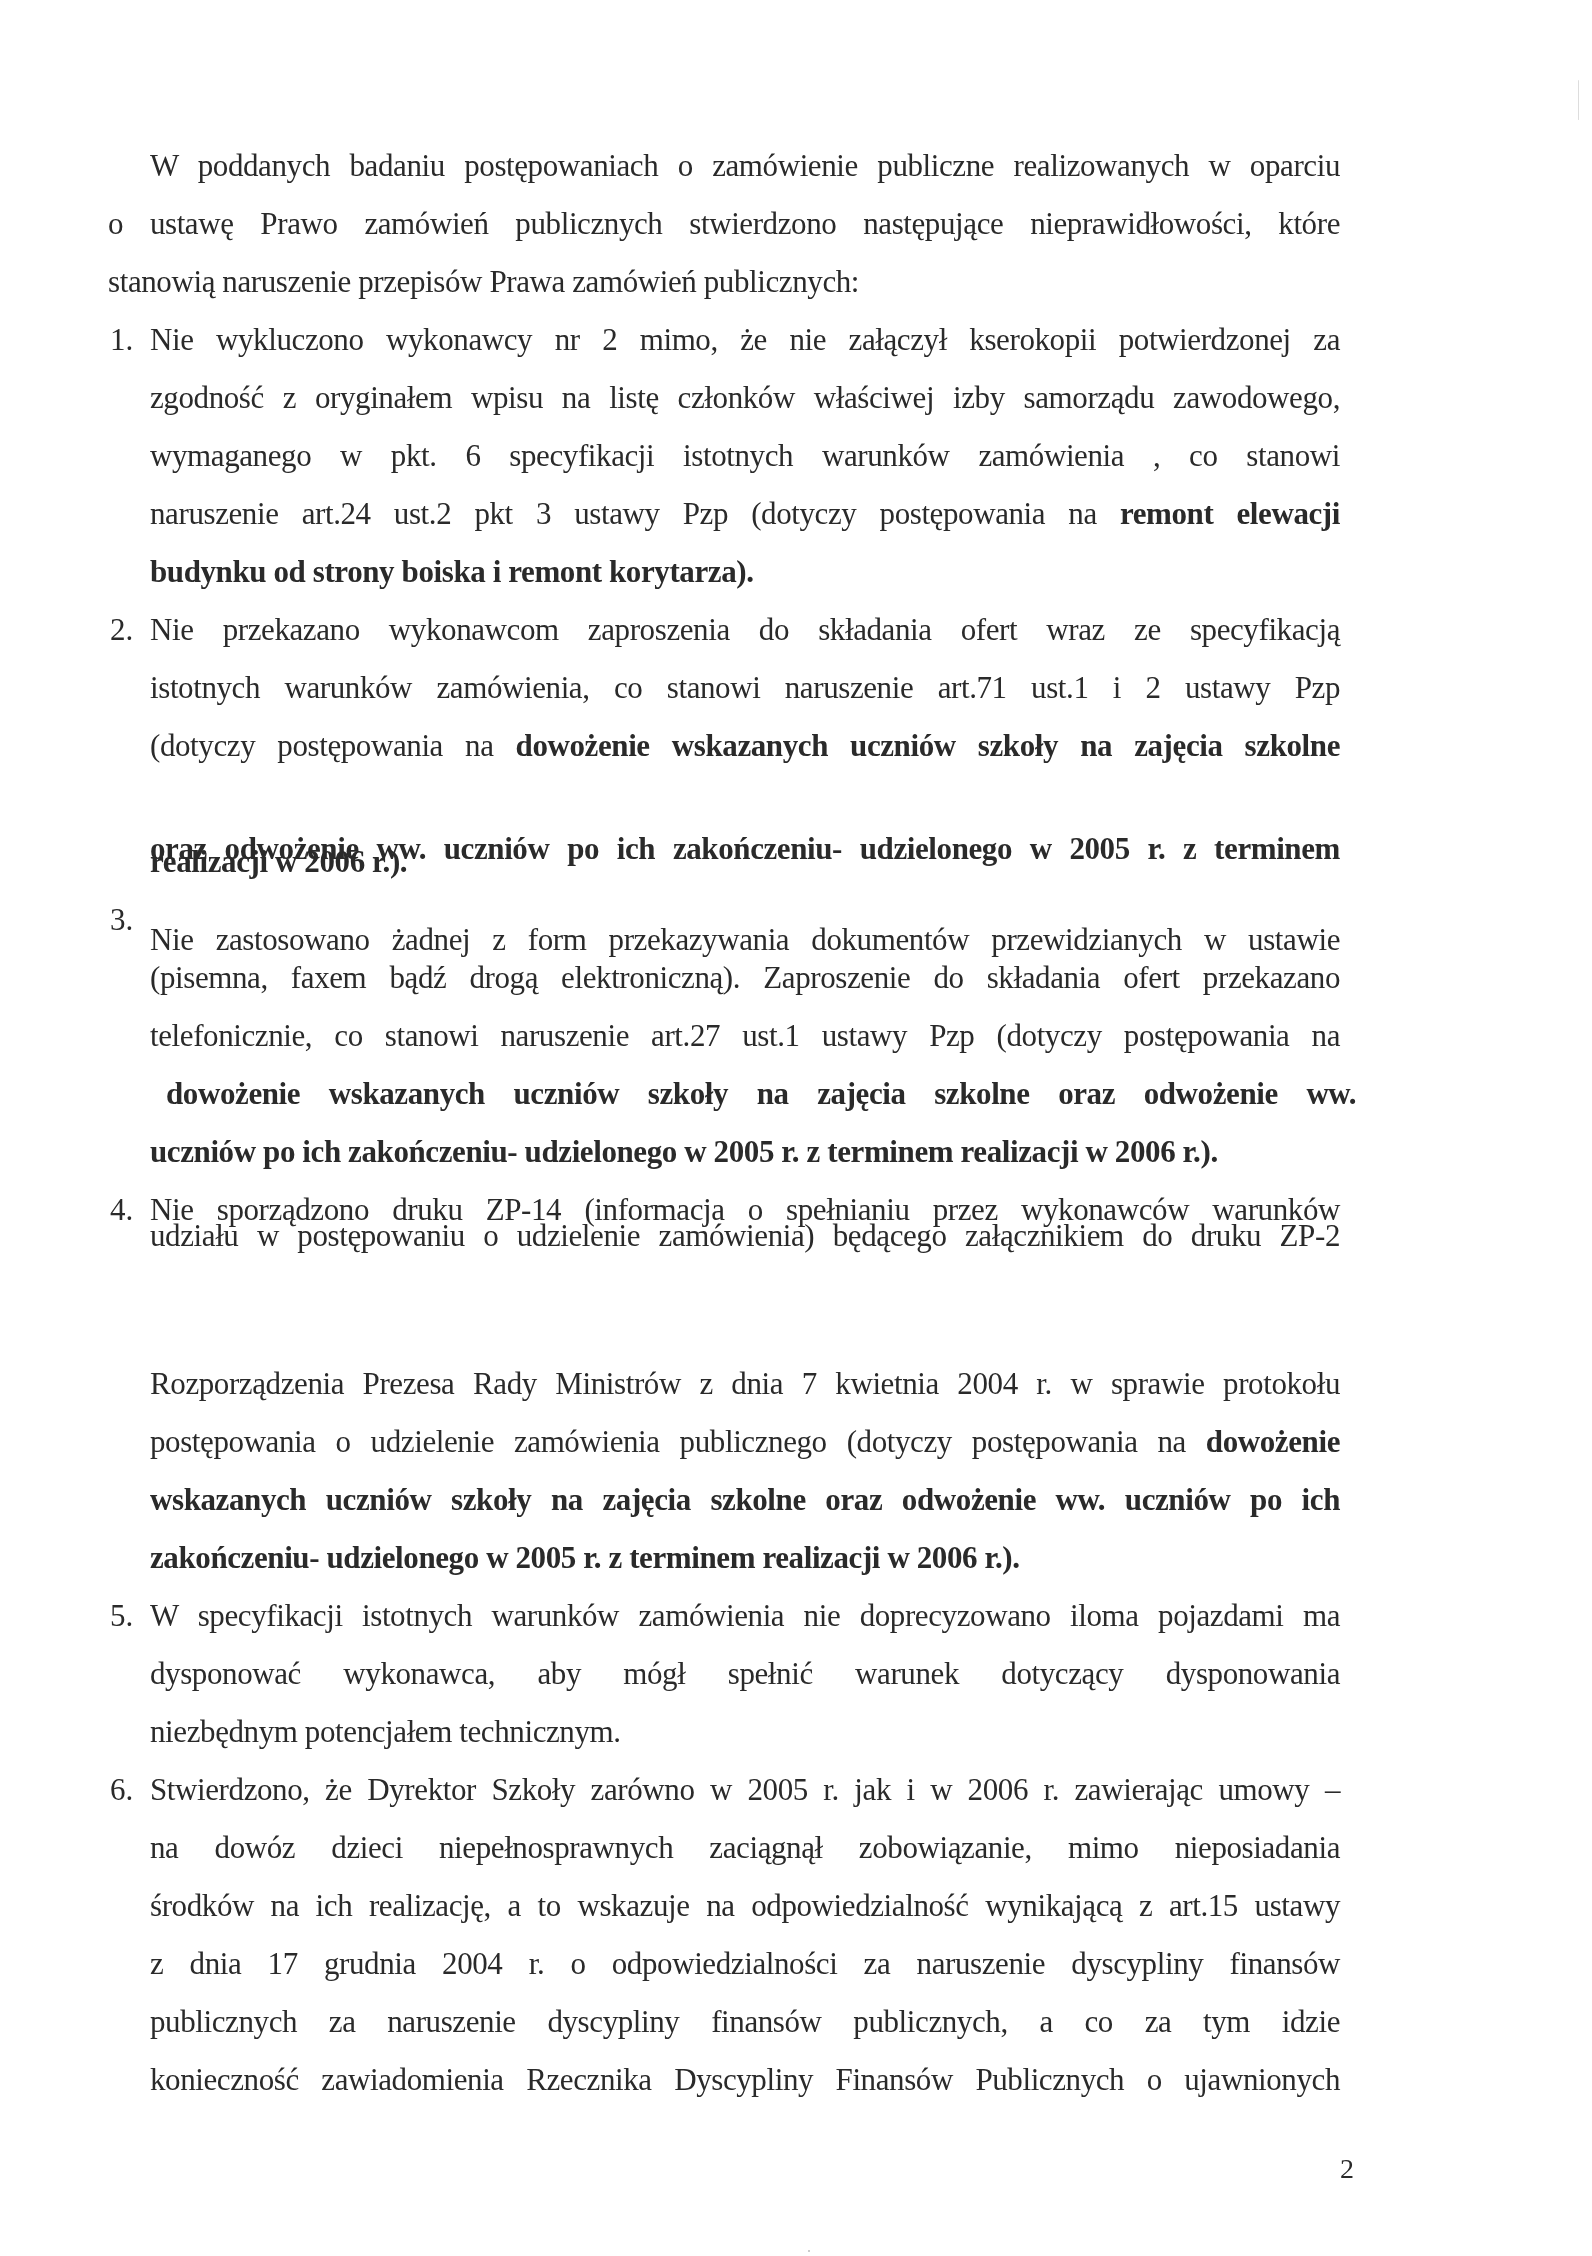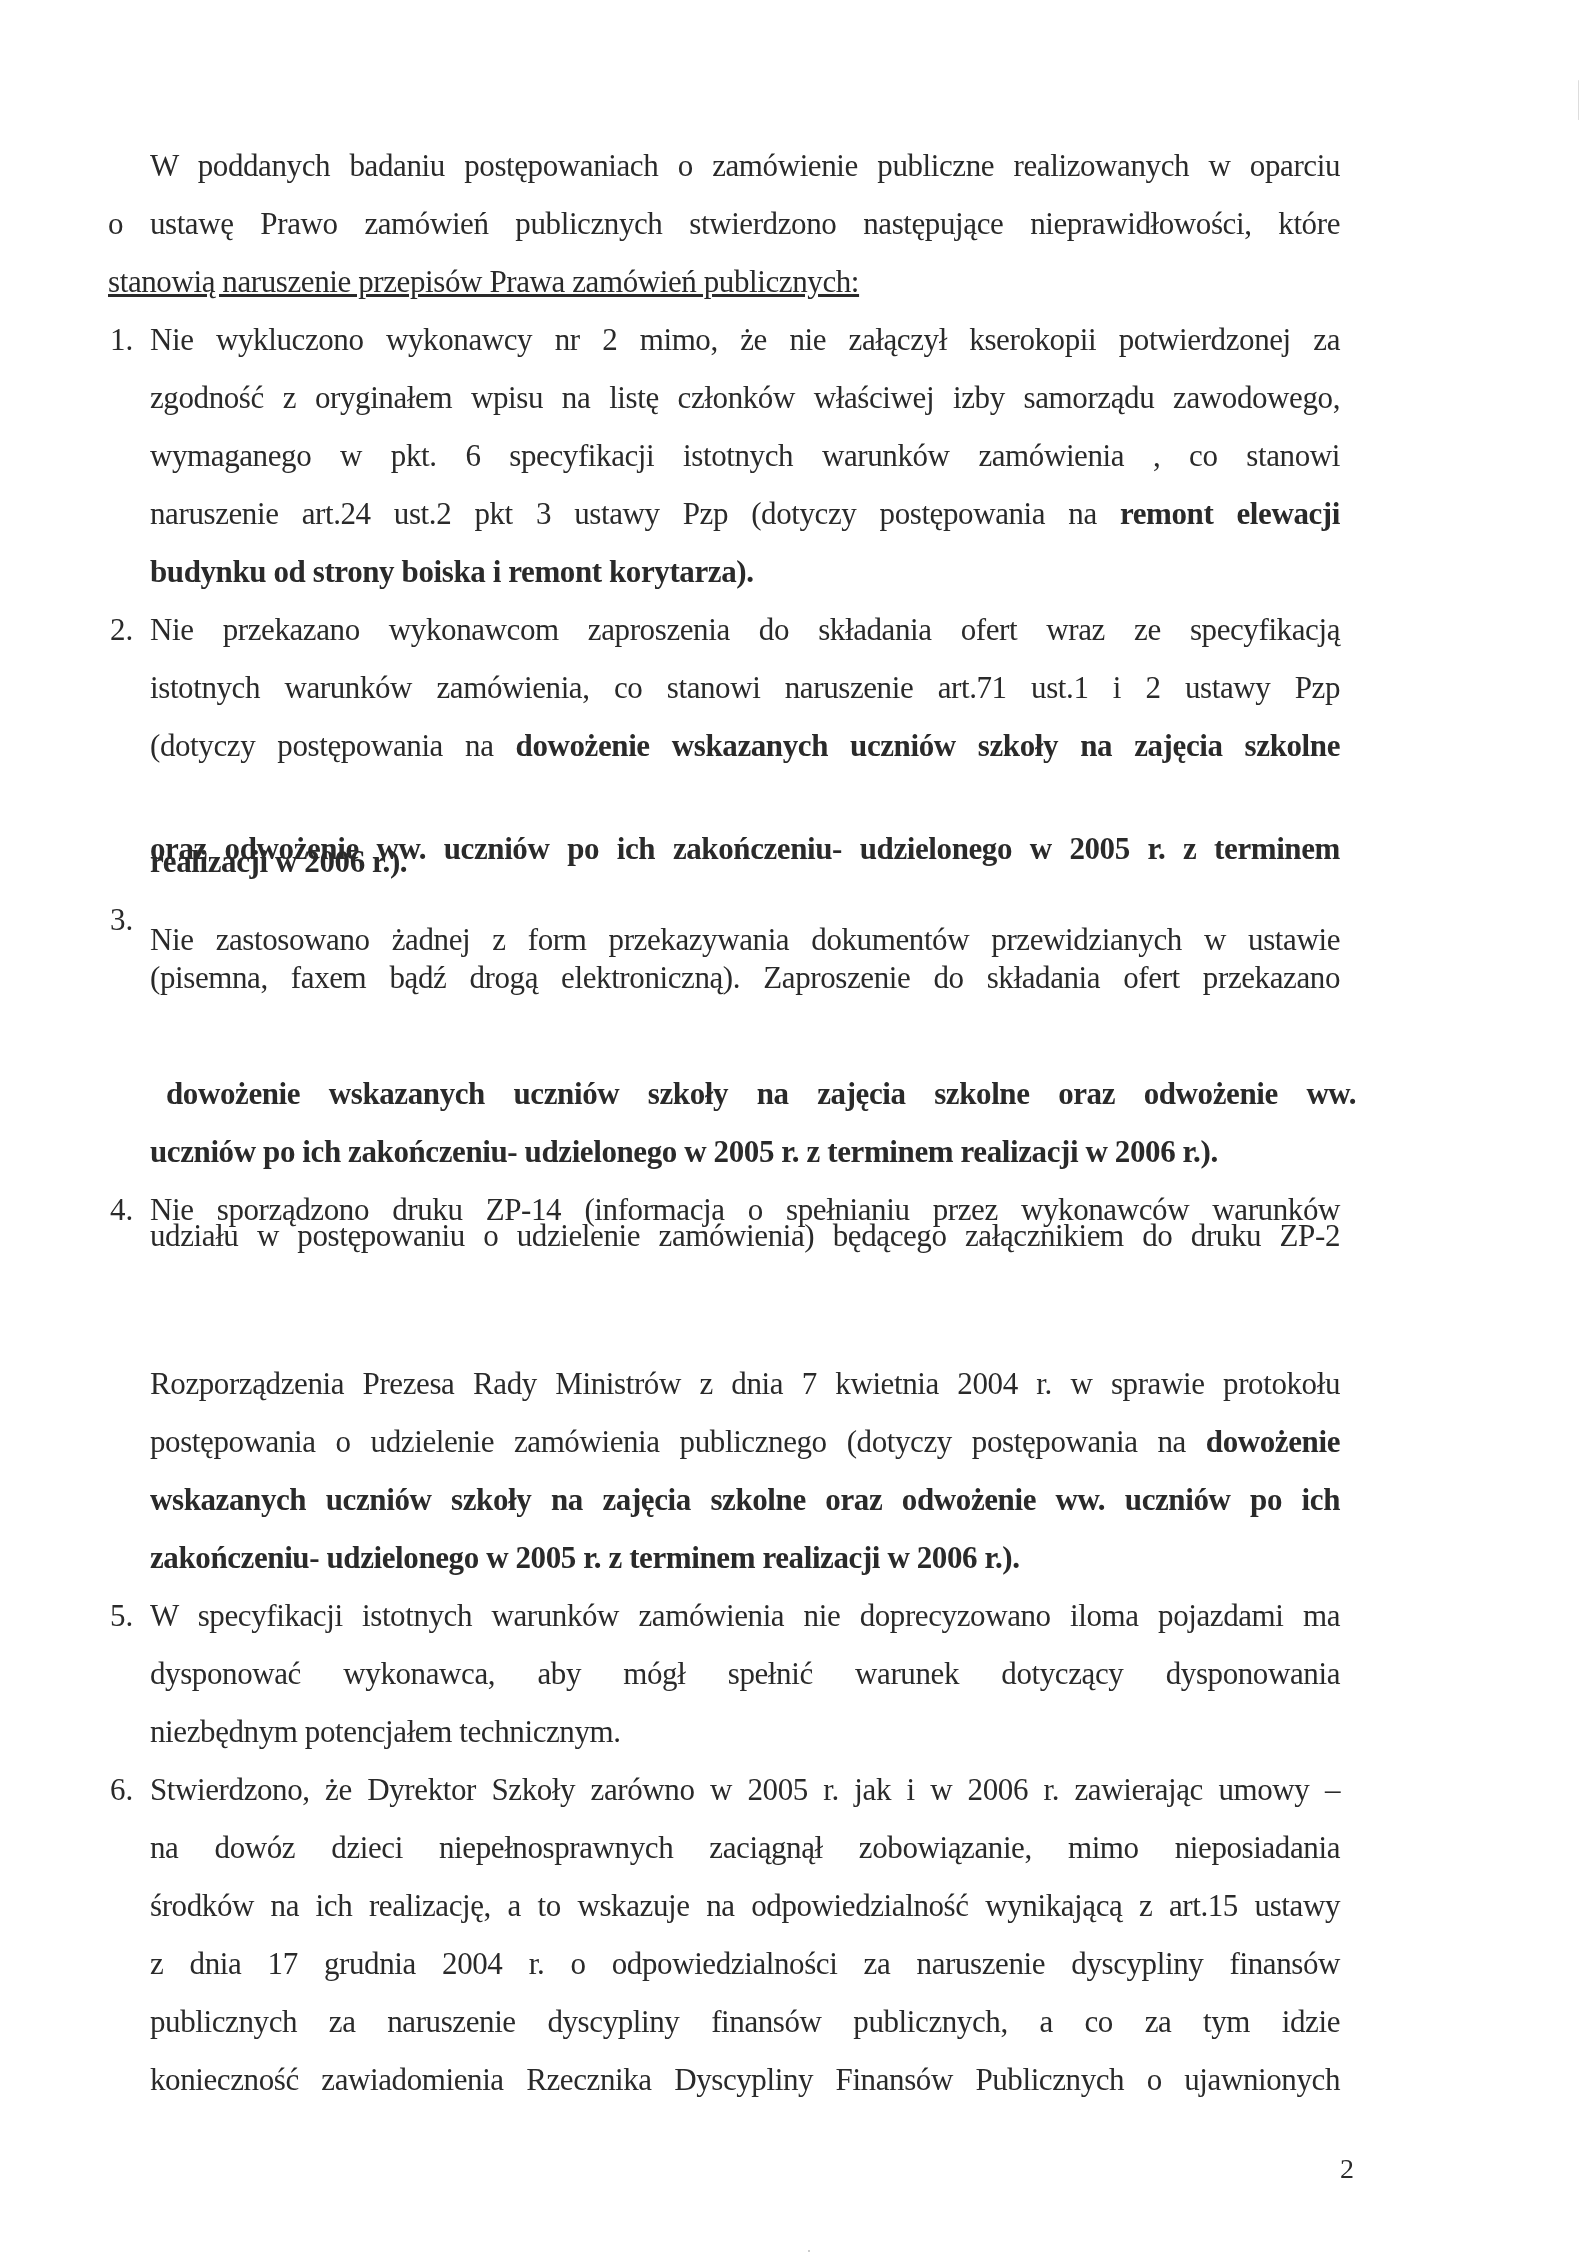--- a/index.html
+++ b/index.html
@@ -22,39 +22,40 @@
   .pagenum { position: absolute; left: 1340px; top: 2152px; font-size: 28px; line-height: 34px; }
   .speck { position: absolute; width: 2px; height: 2px; background: #bbb; border-radius: 1px; }
 </style>
 </head>
 <body>
 
 <div class="page">
 
   <div class="line just" style="left:108px; top:204px; width:1232px;">o ustawę Prawo zamówień publicznych stwierdzono następujące nieprawidłowości, które</div>
   <div class="line just" style="left:150px; top:146px; width:1190px;">W poddanych badaniu postępowaniach o zamówienie publiczne realizowanych w oparciu</div>
-  <div class="line" style="left:108px; top:262px;text-decoration:underline;">stanowią naruszenie przepisów Prawa zamówień publicznych:</div>
+  <div class="line" style="left:108px; top:262px;">stanowią naruszenie przepisów Prawa zamówień publicznych:</div>
 
   <div class="num" style="left:110px; top:320px;">1.</div>
   <div class="line just" style="left:150px; top:320px; width:1190px;">Nie wykluczono wykonawcy nr 2 mimo, że nie załączył kserokopii potwierdzonej za</div>
   <div class="line just" style="left:150px; top:378px; width:1190px;">zgodność z oryginałem wpisu na listę członków właściwej izby samorządu zawodowego,</div>
   <div class="line just" style="left:150px; top:436px; width:1190px;">wymaganego w pkt. 6 specyfikacji istotnych warunków zamówienia , co stanowi</div>
   <div class="line just" style="left:150px; top:494px; width:1190px;"><span>naruszenie art.24 ust.2 pkt 3 ustawy Pzp (dotyczy postępowania na </span><b>remont elewacji</b></div>
   <div class="line" style="left:150px; top:552px;"><b>budynku od strony boiska i remont korytarza).</b></div>
 
   <div class="num" style="left:110px; top:610px;">2.</div>
   <div class="line just" style="left:150px; top:610px; width:1190px;">Nie przekazano wykonawcom zaproszenia do składania ofert wraz ze specyfikacją</div>
   <div class="line just" style="left:150px; top:668px; width:1190px;">istotnych warunków zamówienia, co stanowi naruszenie art.71 ust.1 i 2 ustawy Pzp</div>
   <div class="line just" style="left:150px; top:726px; width:1190px;"><span>(dotyczy postępowania na </span><b>dowożenie wskazanych uczniów szkoły na zajęcia szkolne</b></div>
   <div class="line just" style="left:150px; top:784px; width:1190px;margin-top:45px;"><b>oraz odwożenie ww. uczniów po ich zakończeniu- udzielonego w 2005 r. z terminem</b></div>
   <div class="line" style="left:150px; top:842px;"><b>realizacji w 2006 r.).</b></div>
 
   <div class="num" style="left:110px; top:900px;">3.</div>
   <div class="line just" style="left:150px; top:900px; width:1190px;margin-top:20px;">Nie zastosowano żadnej z form przekazywania dokumentów przewidzianych w ustawie</div>
   <div class="line just" style="left:150px; top:958px; width:1190px;">(pisemna, faxem bądź drogą elektroniczną). Zaproszenie do składania ofert przekazano</div>
+  <div class="line just" style="left:150px; top:1016px; width:1190px;">telefonicznie, co stanowi naruszenie art.27 ust.1 ustawy Pzp (dotyczy postępowania na</div>
   <div class="line just" style="left:150px; top:1074px; width:1190px;margin-left:16px;"><b>dowożenie wskazanych uczniów szkoły na zajęcia szkolne oraz odwożenie ww.</b></div>
   <div class="line" style="left:150px; top:1132px;"><b>uczniów po ich zakończeniu- udzielonego w 2005 r. z terminem realizacji w 2006 r.).</b></div>
 
   <div class="num" style="left:110px; top:1190px;">4.</div>
   <div class="line just" style="left:150px; top:1190px; width:1190px;">Nie sporządzono druku ZP-14 (informacja o spełnianiu przez wykonawców warunków</div>
   <div class="line just" style="left:150px; top:1216px; width:1190px;">udziału w postępowaniu o udzielenie zamówienia) będącego załącznikiem do druku ZP-2</div>
   <div class="line just" style="left:150px; top:1364px; width:1190px;">Rozporządzenia Prezesa Rady Ministrów z dnia 7 kwietnia 2004 r. w sprawie protokołu</div>
   <div class="line just" style="left:150px; top:1422px; width:1190px;"><span>postępowania o udzielenie zamówienia publicznego (dotyczy postępowania na </span><b>dowożenie</b></div>
   <div class="line just" style="left:150px; top:1480px; width:1190px;"><b>wskazanych uczniów szkoły na zajęcia szkolne oraz odwożenie ww. uczniów po ich</b></div>
   <div class="line" style="left:150px; top:1538px;"><b>zakończeniu- udzielonego w 2005 r. z terminem realizacji w 2006 r.).</b></div>

